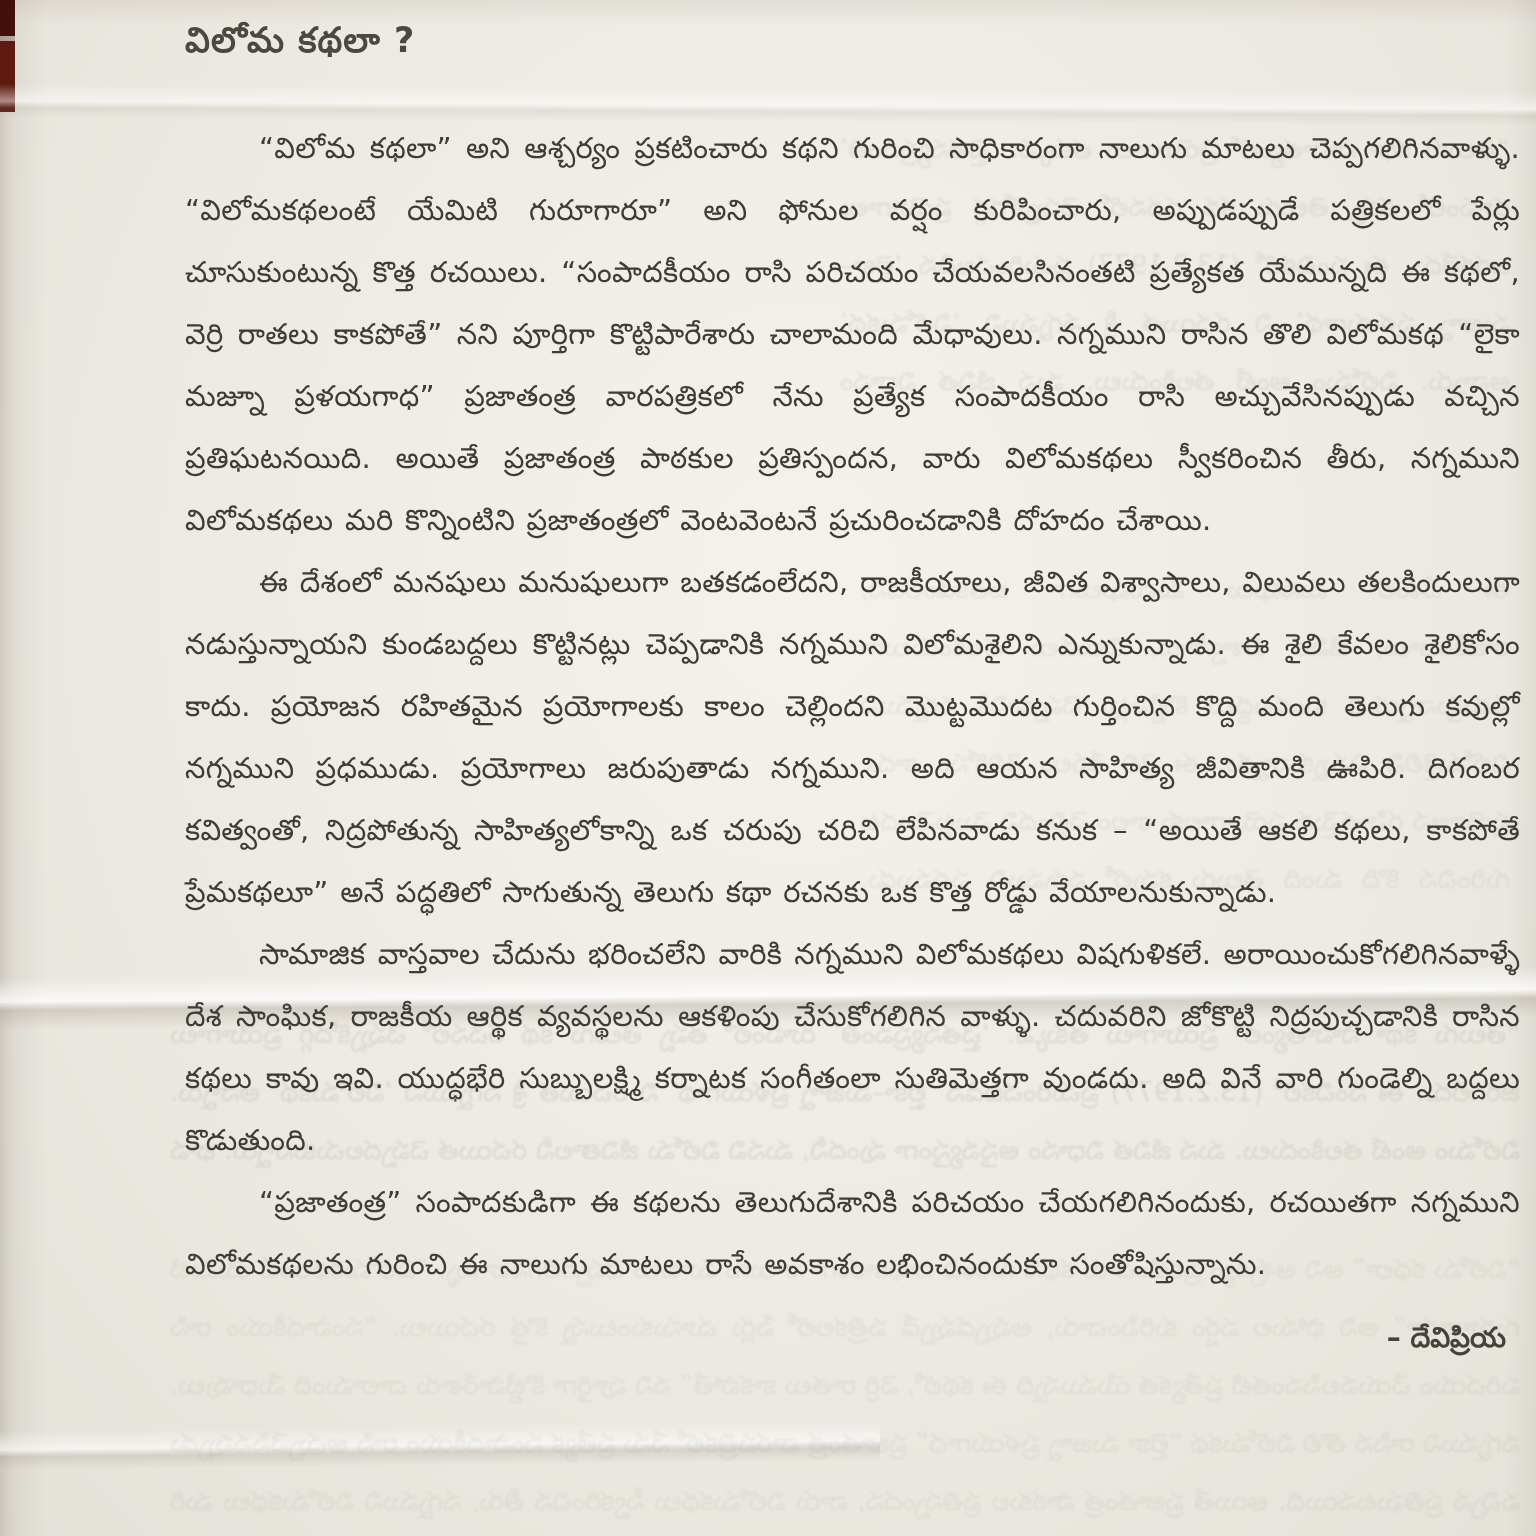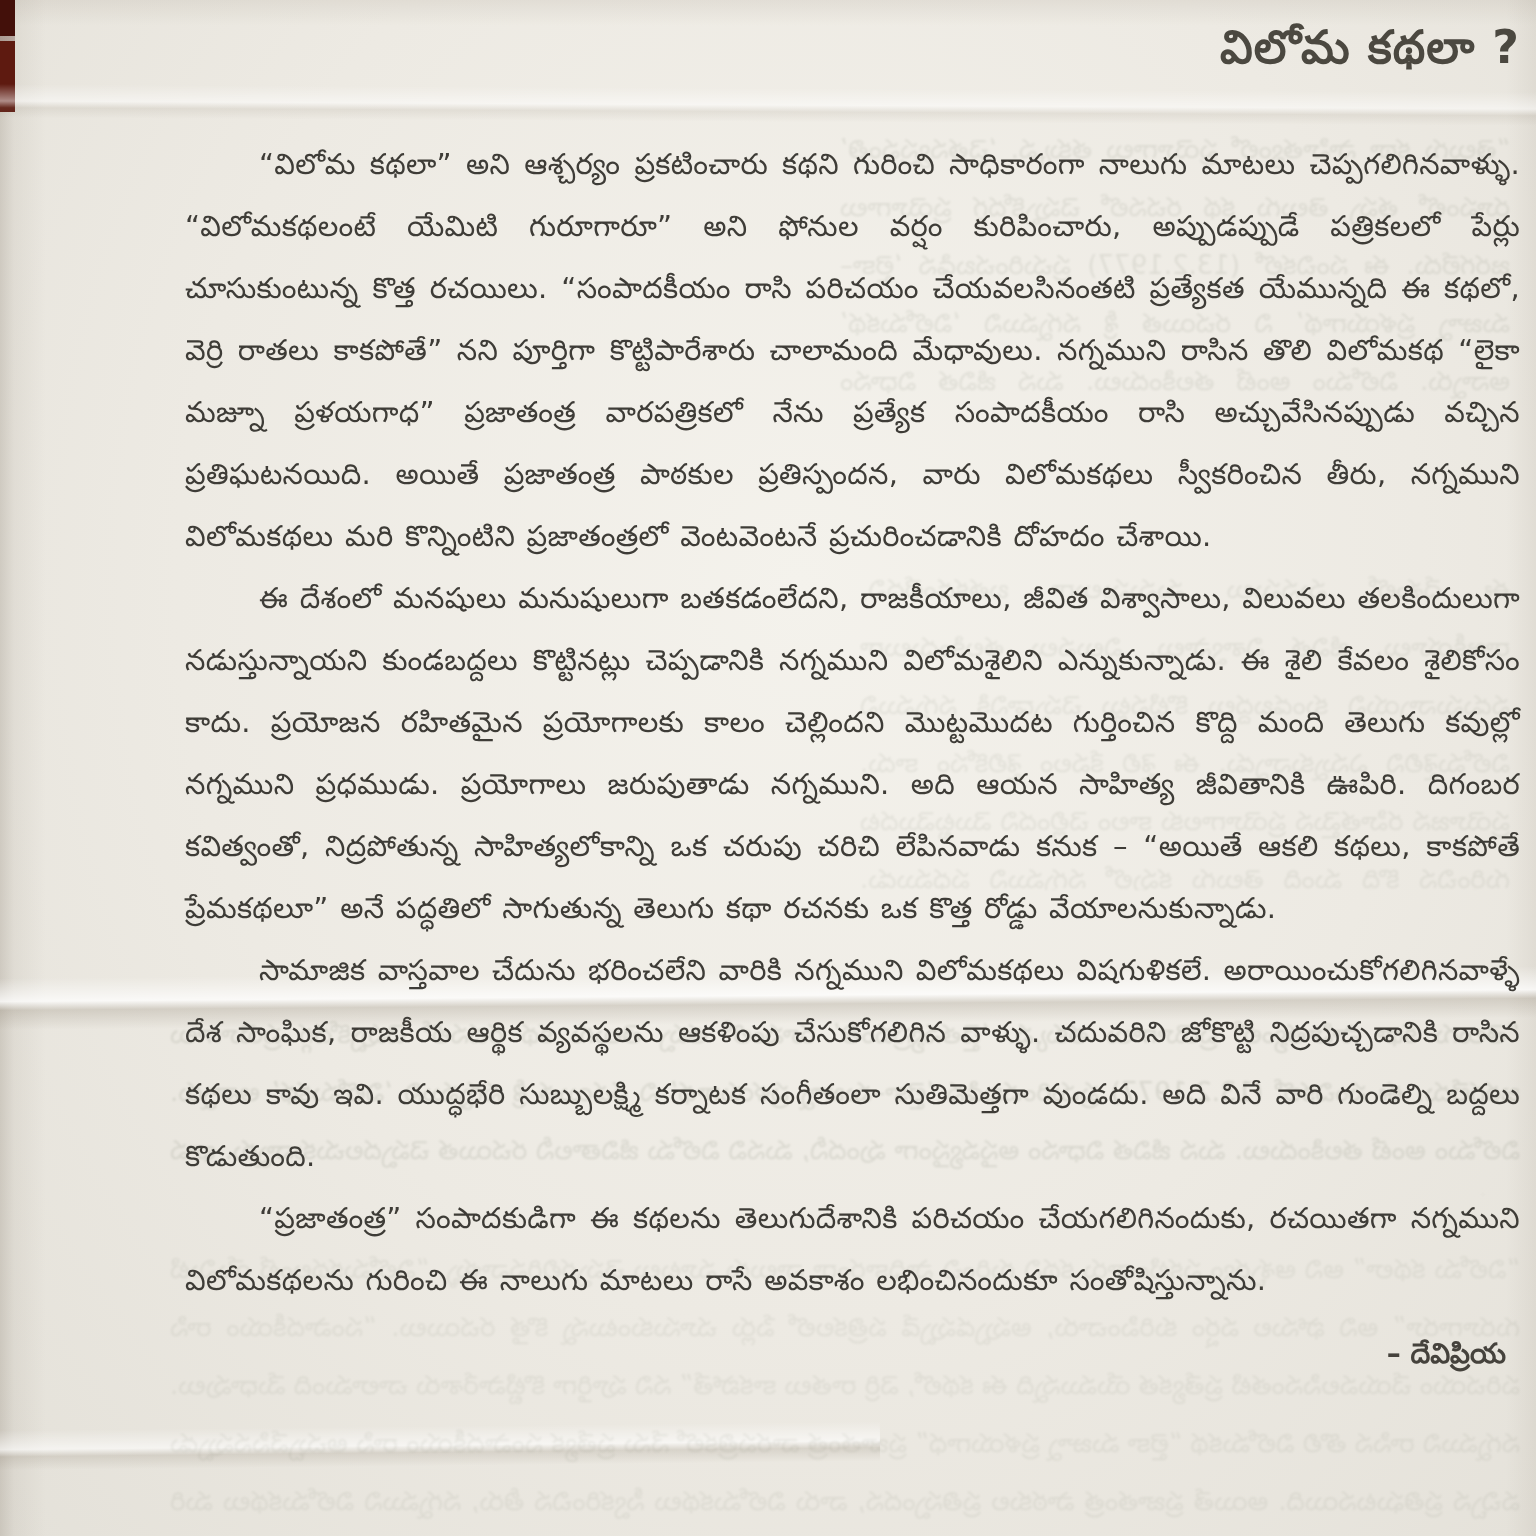--- a/index.html
+++ b/index.html
@@ -37,21 +37,21 @@
     filter:blur(0.9px);font-size:26px;line-height:58px;text-align:justify;
     pointer-events:none;user-select:none;
   }
   .g1{left:840px;top:120px;width:670px;height:300px;overflow:hidden;}
   .g2{left:860px;top:560px;width:650px;height:330px;overflow:hidden;opacity:0.11;}
   .g3{left:170px;top:1005px;width:1350px;height:190px;overflow:hidden;opacity:0.16;}
   .g4{left:170px;top:1240px;width:1350px;height:290px;overflow:hidden;opacity:0.10;}
   
   .content{position:absolute;left:185px;top:12px;width:1335px;color:#3e3c37;}
   h1.title{
-    font-size:46px;font-weight:bold;color:#4b4840;text-align:right;
+    font-size:35px;font-weight:bold;color:#4b4840;text-align:left;
     margin:8px 0 48px 0;letter-spacing:1px;
   }
   p.body-para{
     font-size:29px;line-height:62px;text-align:justify;text-indent:74px;
     margin:0;letter-spacing:0.3px;word-spacing:2px;
   }
   .signature{
     text-align:right;font-size:28px;font-weight:bold;color:#45423c;
     margin:26px 14px 0 0;
   }

